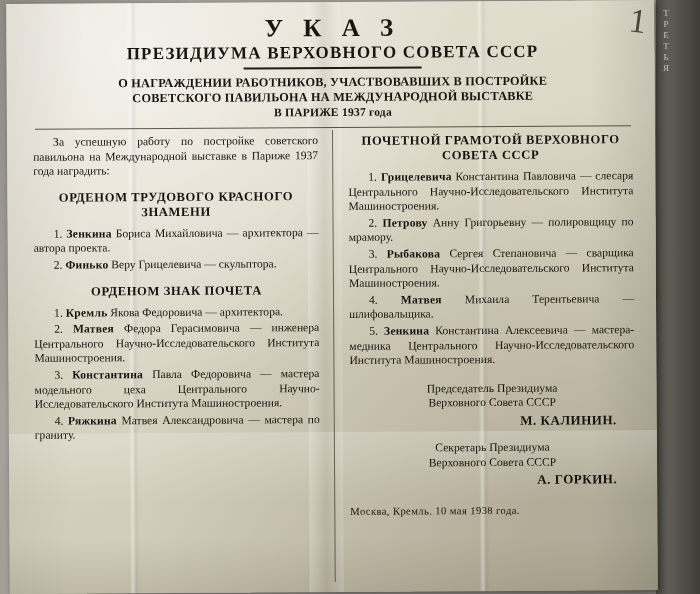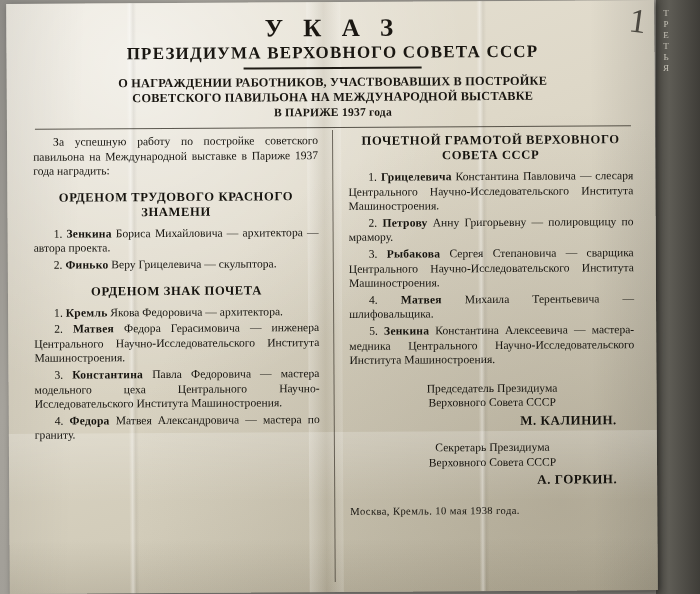--- a/index.html
+++ b/index.html
@@ -279,21 +279,21 @@
             <span class="nm">Матвея</span>
             <span>Федора Герасимовича — инженера Центрального Научно-Исследовательского Института Машиностроения.</span>
           </p>
           <p class="entry">
             <span class="num">3.</span>
             <span class="nm">Константина</span>
             <span>Павла Федоровича — мастера модельного цеха Центрального Научно-Исследовательского Института Машиностроения.</span>
           </p>
           <p class="entry">
             <span class="num">4.</span>
-            <span class="nm">Федора</span>
+            <span class="nm">Ряжкина</span>
             <span>Матвея Александровича — мастера по граниту.</span>
           </p>
         </div>
 
         <div class="col col-right">
           <div class="section-head tight" style="margin-top:0;">
             <div>ПОЧЕТНОЙ ГРАМОТОЙ ВЕРХОВНОГО</div>
             <div>СОВЕТА СССР</div>
           </div>
 

